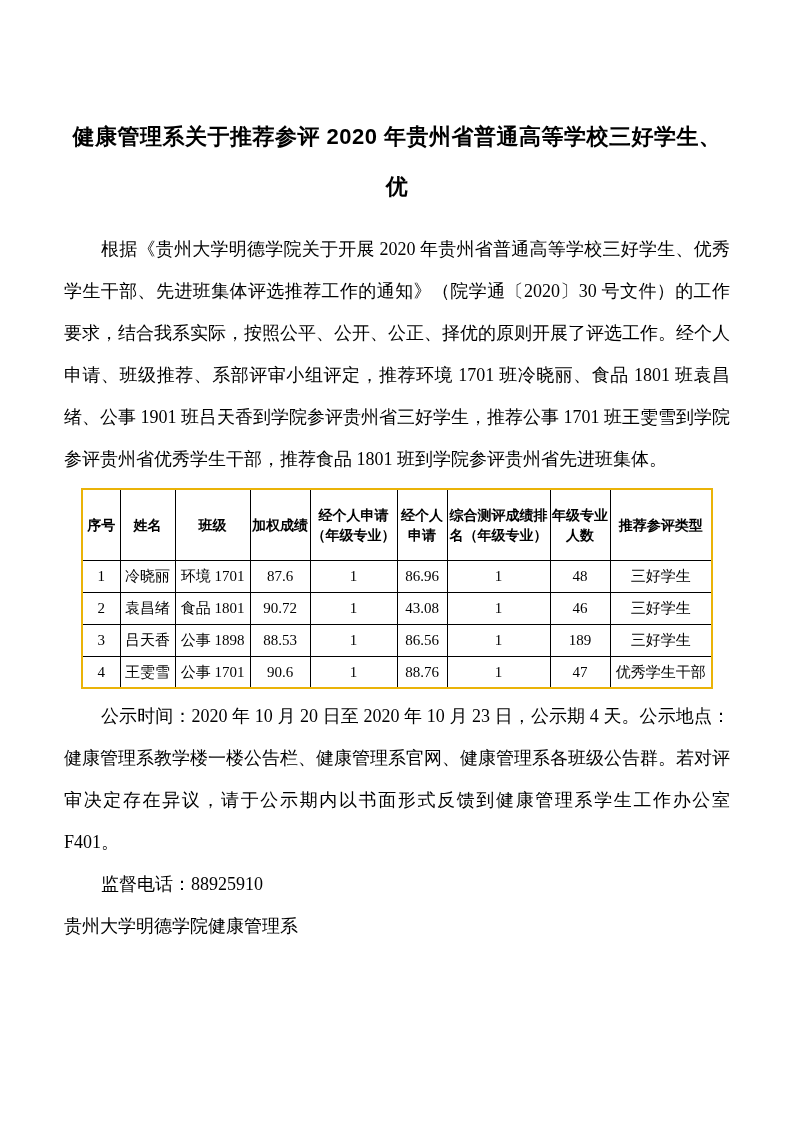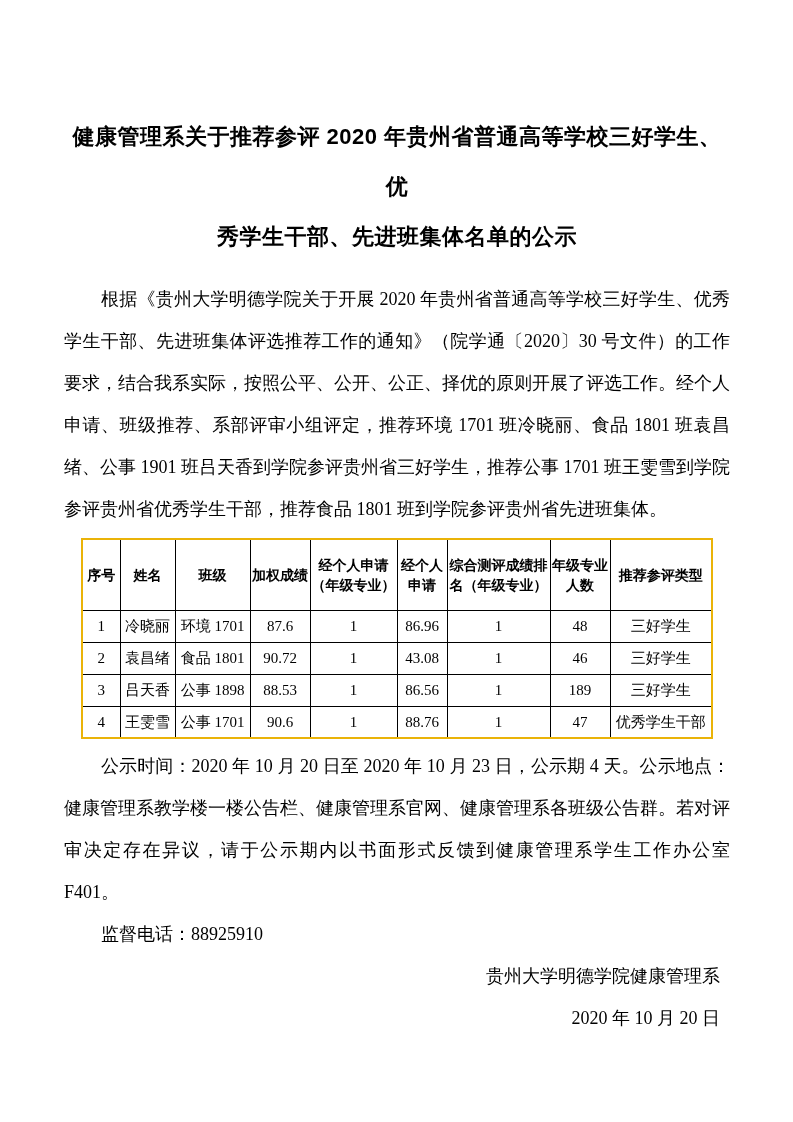--- a/index.html
+++ b/index.html
@@ -57,35 +57,33 @@
     height: 71px;
   }
   table.rec-table td {
     font-size: 15px;
     line-height: 18px;
     height: 32px;
   }
   .p2 { margin-top: 2px; }
   .phone-line { margin-top: 0; }
   .signature {
-    text-align: right;
     padding-right: 10px;
     font-size: 18px;
     line-height: 42px;
   }
 </style>
 </head>
 <body>
 
 <div class="page">
   <div class="content">
 
     <h1 class="doc-title">
       <span class="tline">健康管理系关于推荐参评 2020 年贵州省普通高等学校三好学生、优</span>
-      <span class="tline">秀学生干部、先进班集体名单的公示</span>
     </h1>
 
     <p class="para indent p1">根据《贵州大学明德学院关于开展 2020 年贵州省普通高等学校三好学生、优秀学生干部、先进班集体评选推荐工作的通知》（院学通〔2020〕30 号文件）的工作要求，结合我系实际，按照公平、公开、公正、择优的原则开展了评选工作。经个人申请、班级推荐、系部评审小组评定，推荐环境 1701 班冷晓丽、食品 1801 班袁昌绪、公事 1901 班吕天香到学院参评贵州省三好学生，推荐公事 1701 班王雯雪到学院参评贵州省优秀学生干部，推荐食品 1801 班到学院参评贵州省先进班集体。</p>
 
     <table class="rec-table">
       <colgroup>
         <col style="width:38px">
           <col style="width:55px">
           <col style="width:75px">
         <col style="width:60px">
@@ -155,17 +153,16 @@
         </tr>
       </tbody>
     </table>
 
     <p class="para indent p2">公示时间：2020 年 10 月 20 日至 2020 年 10 月 23 日，公示期 4 天。公示地点：健康管理系教学楼一楼公告栏、健康管理系官网、健康管理系各班级公告群。若对评审决定存在异议，请于公示期内以书面形式反馈到健康管理系学生工作办公室 F401。</p>
 
     <p class="para indent phone-line">监督电话：88925910</p>
 
     <div class="signature">
       <div>贵州大学明德学院健康管理系</div>
-      <div>2020 年 10 月 20 日</div>
     </div>
 
   </div>
 </div>
 
 </body></html>

